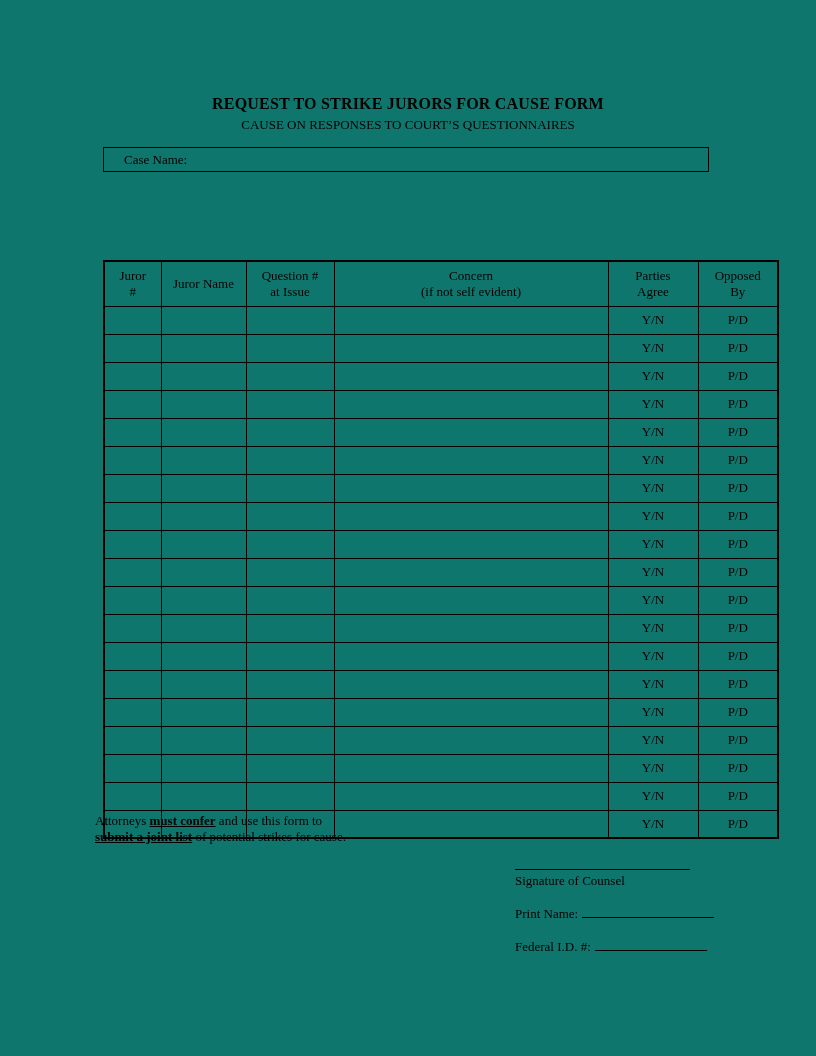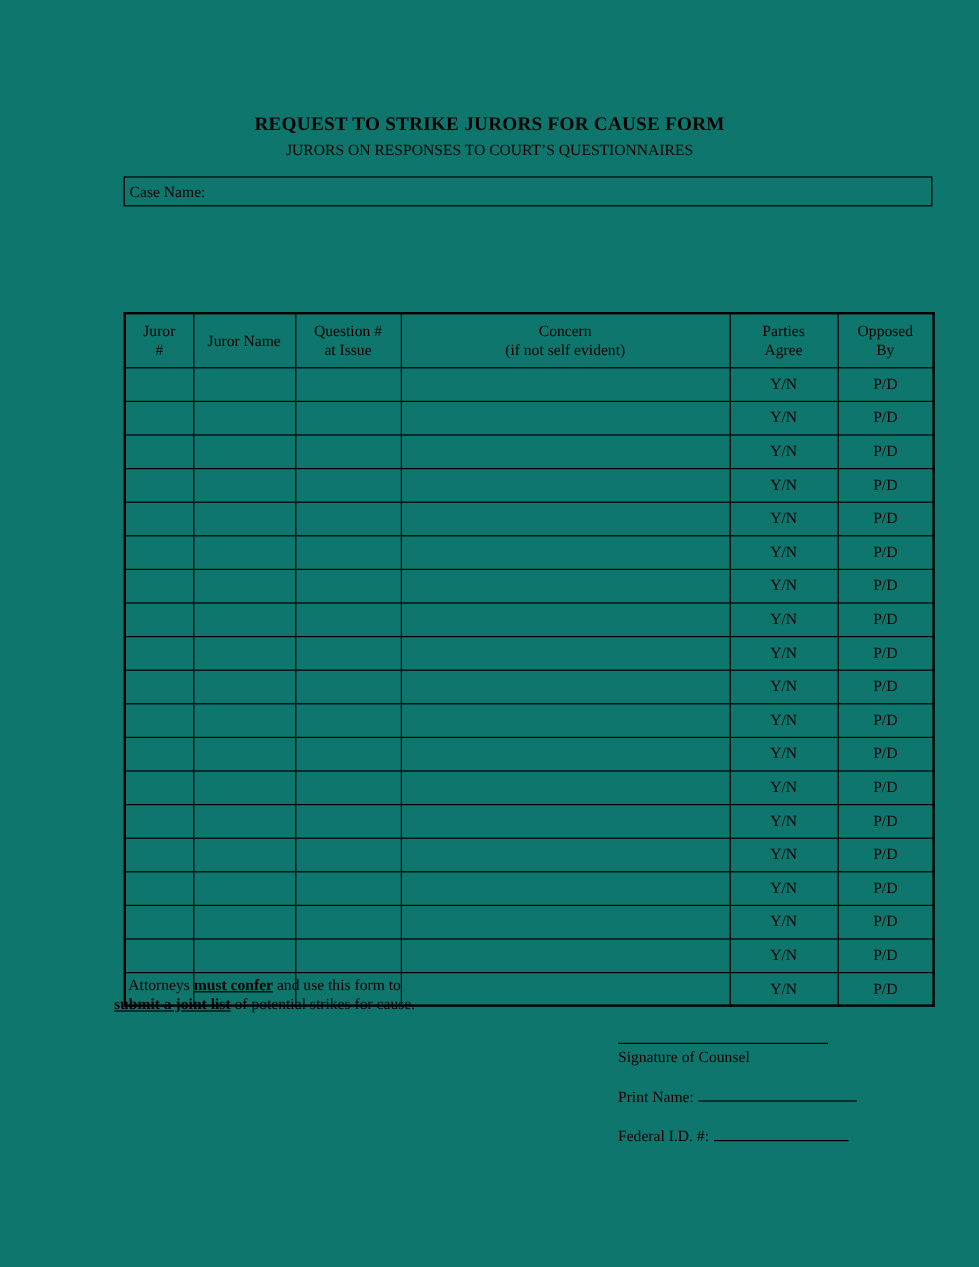--- a/index.html
+++ b/index.html
@@ -25,26 +25,26 @@
     font-weight: bold;
     letter-spacing: 0.2px;
   }
   .form-subtitle {
     font-size: 13px;
     margin-top: 4px;
   }
   .case-box {
     position: absolute;
     left: 103px;
-    width: 674px;
+    width: 606px;
     height: 25px;
     border: 1px solid #000;
     display: flex;
     align-items: center;
-    padding-left: 4px;
+    padding-left: 20px;
     font-size: 13px;
   }
   .case-box.name { top: 147px; }
   .case-box.number { top: 176px; }
 
   .strike-table {
     position: absolute;
     left: 103px;
     top: 224px;
     width: 674px;
@@ -70,21 +70,20 @@
     text-align: center;
     vertical-align: middle;
   }
 
   .footer-note {
     position: absolute;
     left: 95px;
     top: 813px;
     font-size: 13px;
     line-height: 16px;
-    text-align: center;
   }
   .bu {
     font-weight: bold;
     text-decoration: underline;
   }
 
   .signature-block {
     position: absolute;
     left: 515px;
     top: 858px;
@@ -107,21 +106,21 @@
   .blank-print { width: 132px; }
   .blank-fed { width: 112px; }
 </style>
 </head>
 <body>
 
 <div class="page">
 
   <div class="form-header">
     <div class="form-title">REQUEST TO STRIKE JURORS FOR CAUSE FORM</div>
-    <div class="form-subtitle">JURORS ON RESPONSES TO COURT’S QUESTIONNAIRES</div>
+    <div class="form-subtitle">CAUSE ON RESPONSES TO COURT’S QUESTIONNAIRES</div>
   </div>
 
   <div class="case-box name">
     <span>Case Name:</span>
   </div>
 
   <table class="strike-table">
     <colgroup>
       <col style="width:57px">
       <col style="width:85px">

